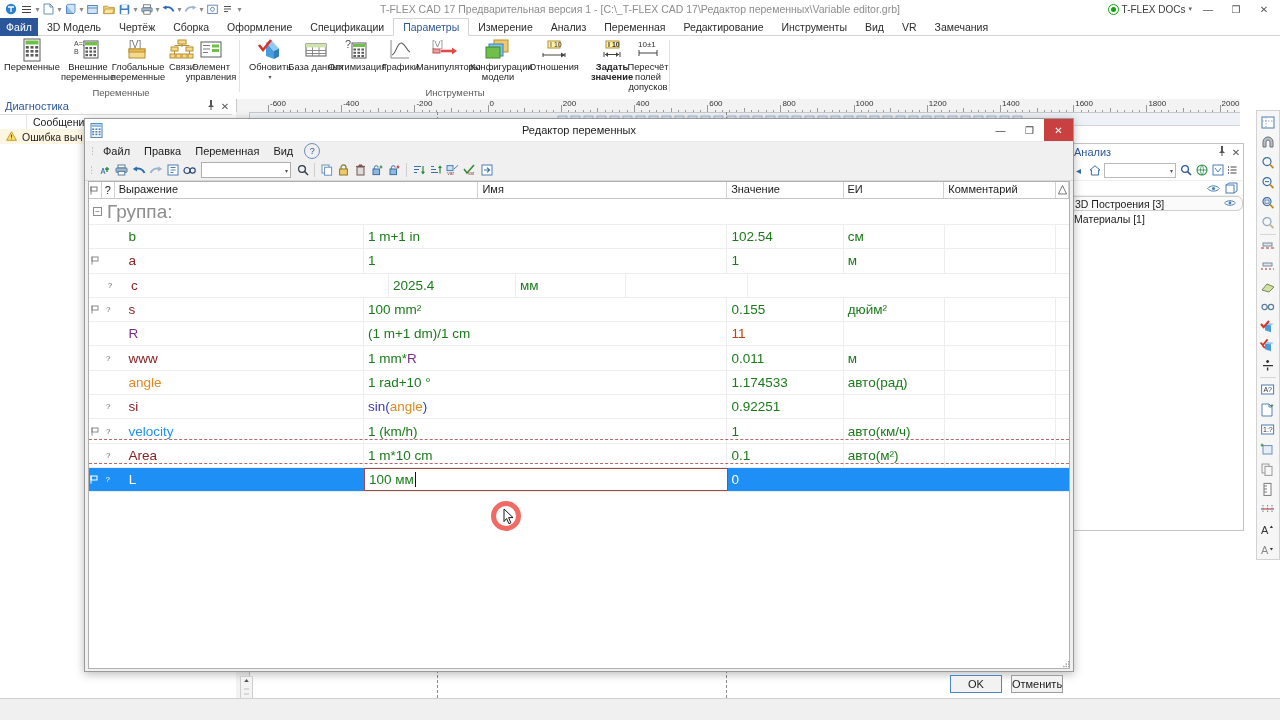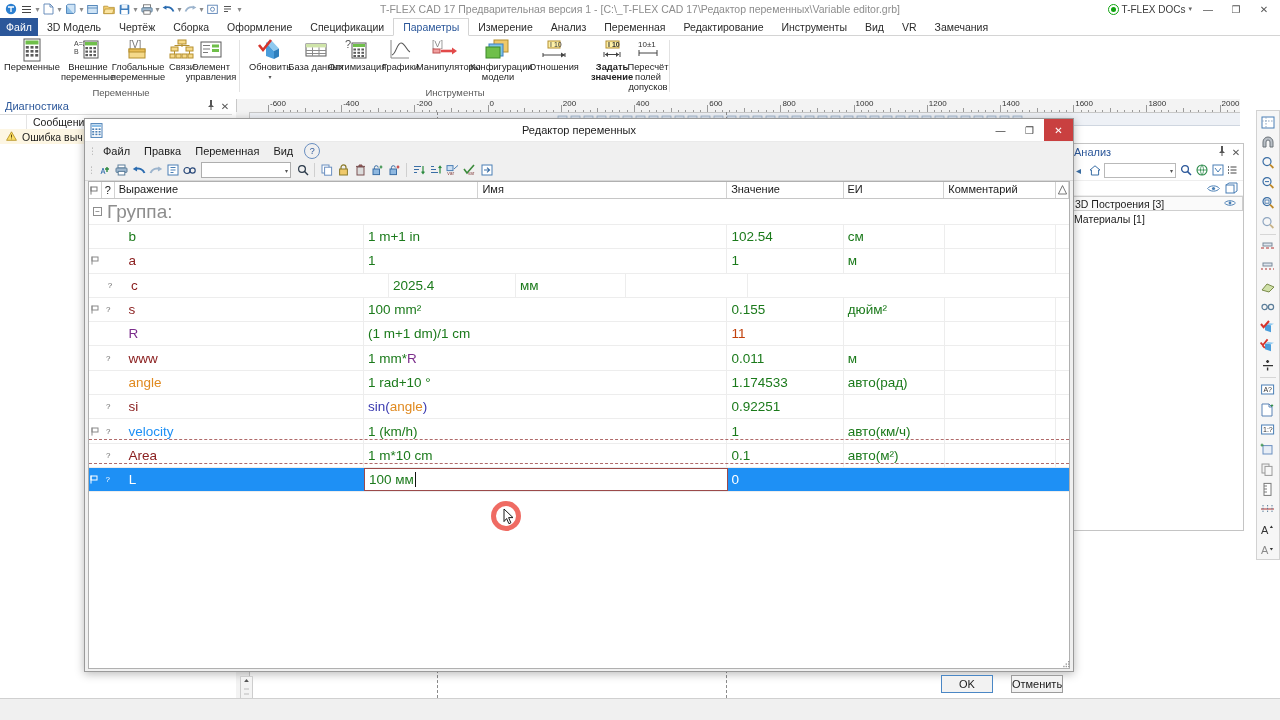--- a/index.html
+++ b/index.html
@@ -68,21 +68,21 @@
   
   #modelp{right:36px;top:143px;width:176px;height:388px;background:#fff;border:1px solid #c4c4c4;box-sizing:border-box;}
   #modelp-hd{height:16px;display:flex;align-items:center;}
   #modelp-hd .t{padding-left:5px;font-size:11px;color:#2b579a;flex:1;}
   #modelp-hd .b{width:14px;text-align:center;font-size:10px;color:#555;}
   #modelp-tb{height:20px;display:flex;align-items:center;gap:3px;padding:0 3px;border-bottom:1px solid #eee;}
   .mp-ic{width:13px;height:14px;display:flex;align-items:center;justify-content:center;font-size:10px;color:#3a6ea5;}
   #modelp-src{flex:1;height:13px;border:1px solid #b9b9b9;background:#fff;position:relative;}
   #modelp-src .arw{position:absolute;right:2px;top:3px;font-size:6px;color:#555;}
   #modelp-tb2{height:14px;display:flex;align-items:center;justify-content:flex-end;gap:5px;padding-right:5px;border-bottom:1px solid #eee;}
-  .mp-tree-item{height:15px;display:flex;align-items:center;padding-left:5px;font-size:10.5px;color:#1b1b1b;}
+  .mp-tree-item{height:15px;display:flex;align-items:center;padding-left:5px;font-size:10.5px;color:#1b1b1b;border-radius:6px;}
   .mp-tree-item.sel{border:1px solid #cfcfcf;background:#fafafa;box-sizing:border-box;}
   .mp-eye{margin-left:auto;margin-right:6px;font-size:9px;color:#4a7fb5;}
 
   
   #vtool{right:0;top:110px;width:24px;height:450px;background:#f6f6f6;border:1px solid #d2d2d2;box-sizing:border-box;display:flex;flex-direction:column;align-items:center;padding-top:2px;gap:1px;}
   .vt-ic{width:20px;height:19px;display:flex;align-items:center;justify-content:center;}
   .vt-sep{width:16px;height:1px;background:#d6d6d6;margin:1px 0;}
 
   
   #dlg{left:84px;top:118px;width:990px;height:554px;background:#f0f0f0;border:1px solid #9a9a9a;box-sizing:border-box;box-shadow:0 2px 9px rgba(0,0,0,.28);}
@@ -112,21 +112,21 @@
   .gc{box-sizing:border-box;height:100%;display:flex;align-items:center;padding-left:4px;font-size:13.5px;border-right:1px solid #ededed;overflow:hidden;white-space:nowrap;}
   .gc.flagc,.gc.qc{padding-left:0;justify-content:center;font-size:10px;border-right:none;}
   .grow.sel{background:#1e90f5;}
   .grow.sel .gc{color:#fff;border-right:1px solid #1e90f5;}
   .editcell{background:#fff!important;border:1px solid #9b4a4a!important;color:#1b7a1b!important;position:relative;}
   .caret{display:inline-block;width:1px;height:15px;background:#111;margin-left:1px;}
   .groupcell{font-size:19px;color:#8d8d8d;padding-left:18px;display:flex;align-items:center;}
   .gexp{position:absolute;left:4px;width:9px;height:9px;border:1px solid #8d8d8d;box-sizing:border-box;display:flex;align-items:center;justify-content:center;font-size:8px;line-height:7px;color:#555;background:#fff;}
   .dashline{position:absolute;left:0;right:0;border-top:1px dashed #b06a6a;}
 
-  #dlg-btns{height:30px;display:flex;align-items:center;justify-content:flex-end;padding-right:10px;gap:18px;}
+  #dlg-btns{height:30px;display:flex;align-items:center;justify-content:flex-end;padding-right:10px;gap:9px;}
   .dbtn{width:52px;height:18px;border:1px solid #9c9c9c;background:#f2f2f2;font-size:11px;display:flex;align-items:center;justify-content:center;color:#1b1b1b;box-sizing:border-box;}
   .dbtn.def{border:1px solid #4a87c5;}
   #grip{position:absolute;right:2px;bottom:1px;width:10px;height:10px;}
 
   
   #clickring{left:491px;top:501px;width:30px;height:30px;border-radius:50%;border:5px solid rgba(235,70,60,.80);box-sizing:border-box;}
   #cursor{left:503px;top:508px;width:12px;height:18px;}
 
   
   #bottombar{left:0;top:698px;width:1280px;height:22px;background:#f0f0f0;border-top:1px solid #d0d0d0;}

